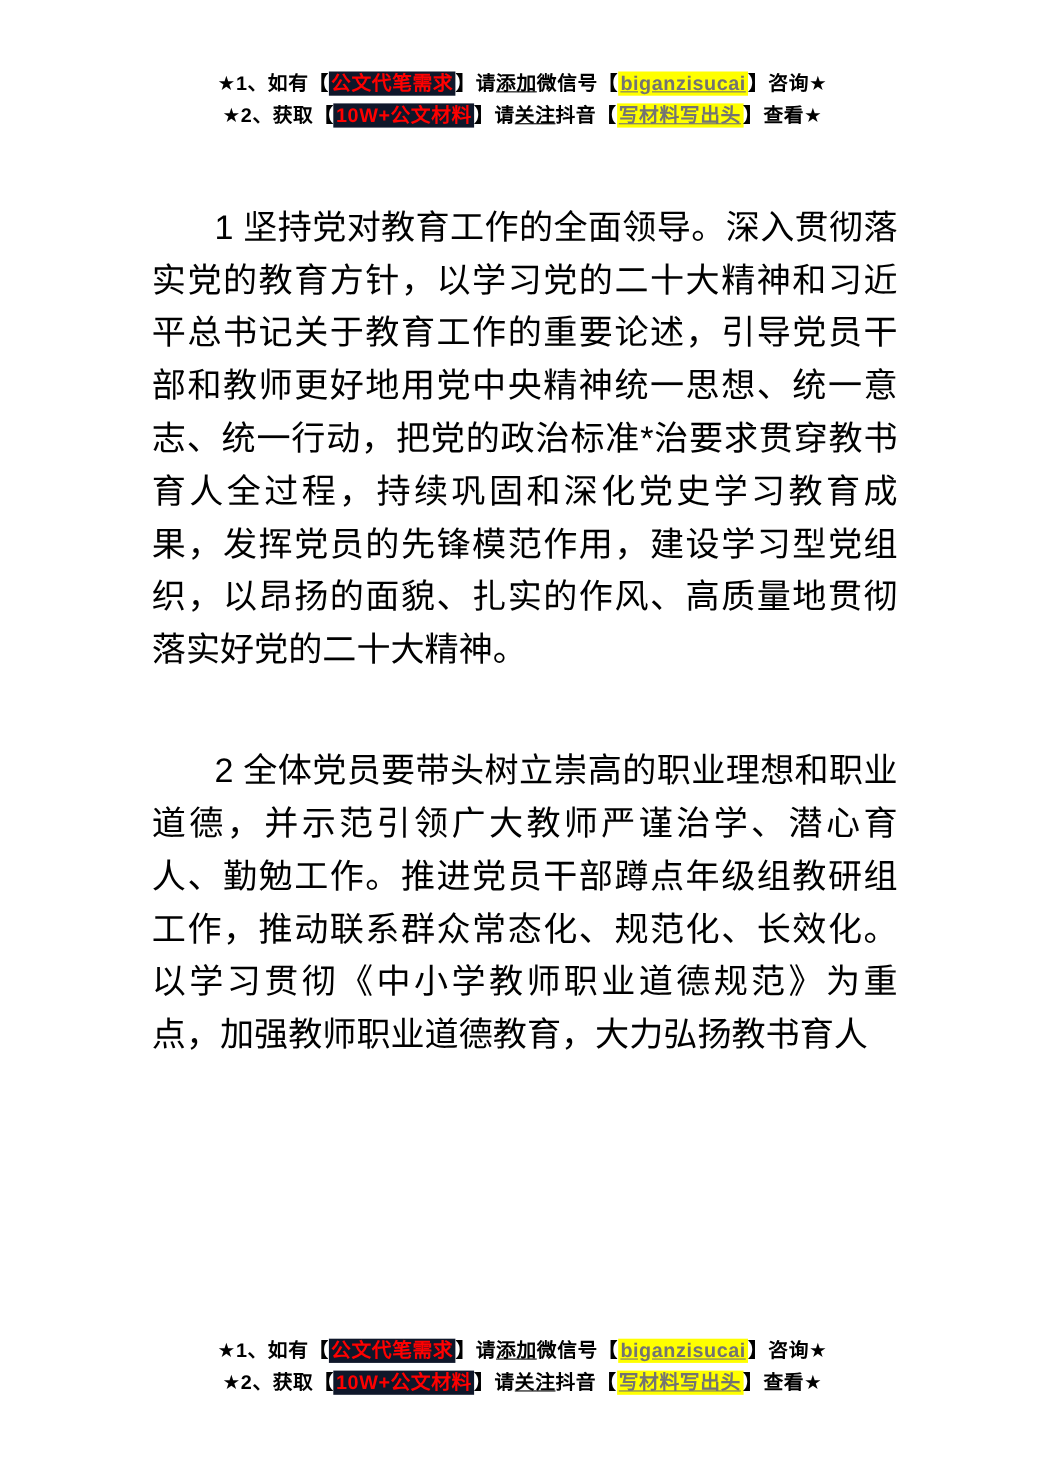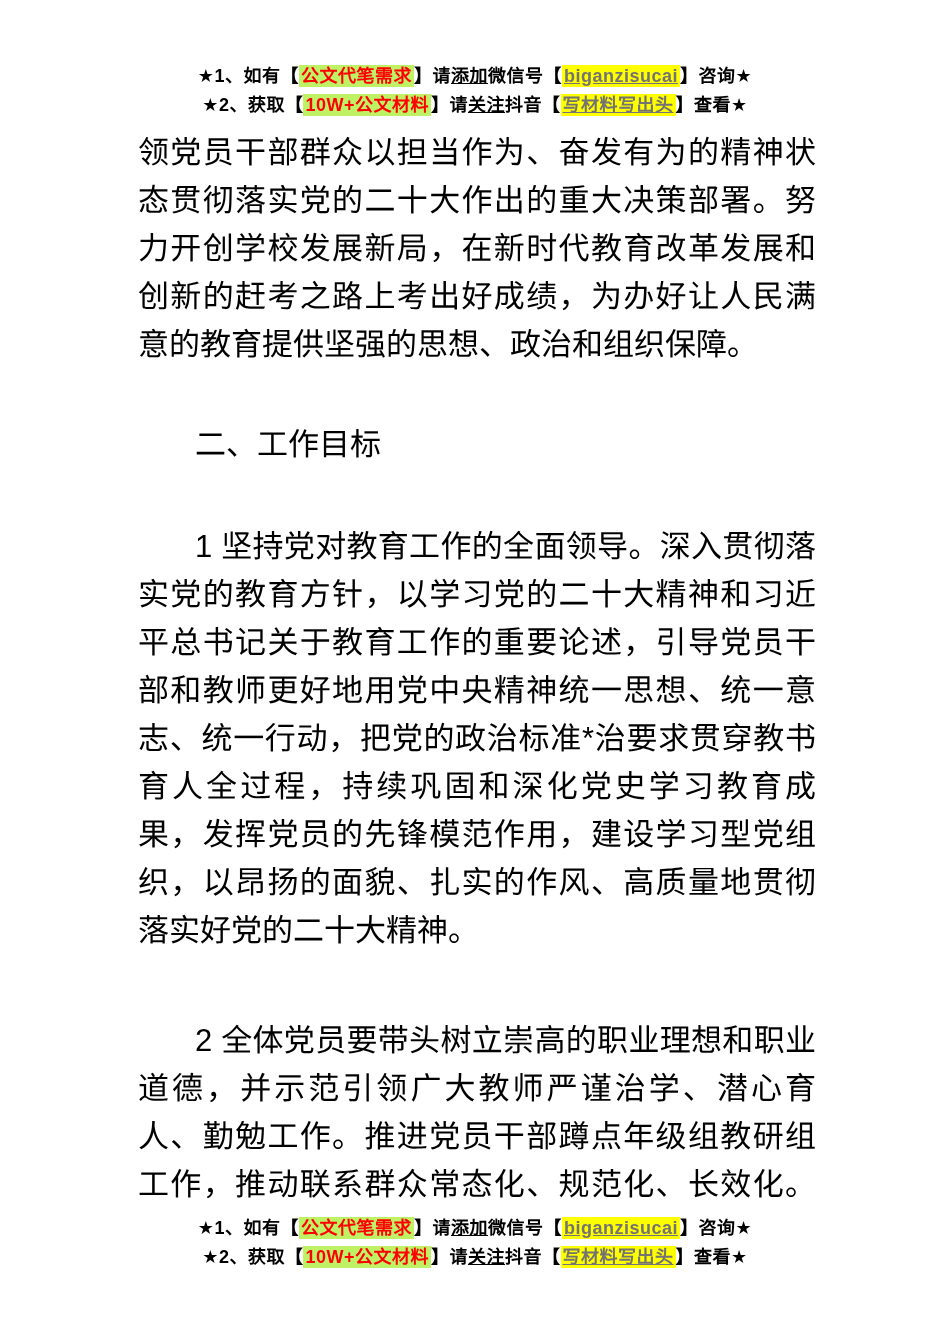--- a/index.html
+++ b/index.html
@@ -25,21 +25,21 @@
     font-size: 18px;
     line-height: 29px;
     letter-spacing: 0.5px;
     white-space: nowrap;
   }
   .promo-top { top: 62px; }
   .promo-bottom { top: 1214px; }
   .promo p { margin: 0; }
   .hl {
     color: #ff0000;
-    background: #bef264;
+    background: #0f172a;
     padding: 1px 2px;
   }
   .hl-u {
     color: #737373;
     background: #ffff00;
     padding: 1px 2px;
     text-decoration: underline;
   }
   .u { text-decoration: underline; }
 
@@ -70,22 +70,20 @@
 </style>
 </head>
 <body>
 
 <header class="promo promo-top">
   <p><span>★1、如有【</span><span class="hl">公文代笔需求</span><span>】请</span><span class="u">添加</span><span>微信号【</span><span class="hl-u">biganzisucai</span><span>】咨询★</span></p>
   <p><span>★2、获取【</span><span class="hl">10W+公文材料</span><span>】请</span><span class="u">关注</span><span>抖音【</span><span class="hl-u">写材料写出头</span><span>】查看★</span></p>
 </header>
 
 <main class="doc">
-  <p class="para para-continuation">领党员干部群众以担当作为、奋发有为的精神状态贯彻落实党的二十大作出的重大决策部署。努力开创学校发展新局，在新时代教育改革发展和创新的赶考之路上考出好成绩，为办好让人民满意的教育提供坚强的思想、政治和组织保障。</p>
-  <p class="section-heading">二、工作目标</p>
   <p class="para gap-after-heading">1 坚持党对教育工作的全面领导。深入贯彻落实党的教育方针，以学习党的二十大精神和习近平总书记关于教育工作的重要论述，引导党员干部和教师更好地用党中央精神统一思想、统一意志、统一行动，把党的政治标准*治要求贯穿教书育人全过程，持续巩固和深化党史学习教育成果，发挥党员的先锋模范作用，建设学习型党组织，以昂扬的面貌、扎实的作风、高质量地贯彻落实好党的二十大精神。</p>
   <p class="para gap-between-paras">2 全体党员要带头树立崇高的职业理想和职业道德，并示范引领广大教师严谨治学、潜心育人、勤勉工作。推进党员干部蹲点年级组教研组工作，推动联系群众常态化、规范化、长效化。以学习贯彻《中小学教师职业道德规范》为重点，加强教师职业道德教育，大力弘扬教书育人</p>
 </main>
 
 <footer class="promo promo-bottom">
   <p><span>★1、如有【</span><span class="hl">公文代笔需求</span><span>】请</span><span class="u">添加</span><span>微信号【</span><span class="hl-u">biganzisucai</span><span>】咨询★</span></p>
   <p><span>★2、获取【</span><span class="hl">10W+公文材料</span><span>】请</span><span class="u">关注</span><span>抖音【</span><span class="hl-u">写材料写出头</span><span>】查看★</span></p>
 </footer>
 
 </body></html>

